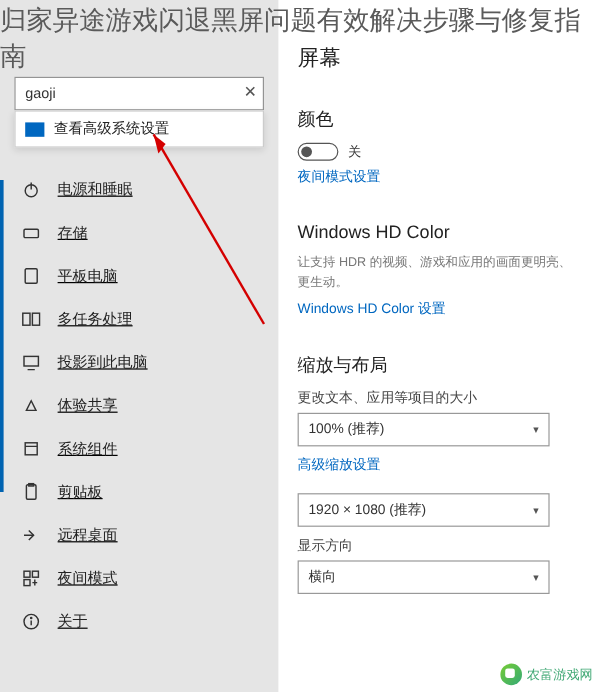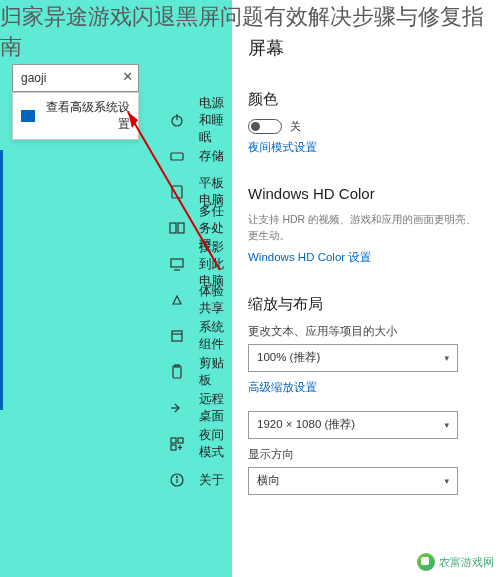--- a/index.html
+++ b/index.html
@@ -2,21 +2,21 @@
 <html><head>
 <meta charset="utf-8">
 <style>
   * { box-sizing: border-box; margin: 0; padding: 0; font-family: "Microsoft YaHei", "Segoe UI", sans-serif; }
   body { width: 500px; height: 577px; overflow: hidden; background: #fff; position: relative; }
 
   .article-title { position: absolute; top: 2px; left: 0; right: 0; font-size: 22px; font-weight: 400; color: #5a5a5a; line-height: 1.35; z-index: 30; }
 
   .settings-window { position: absolute; top: 0; left: 0; width: 500px; height: 577px; background: #fff; display: flex; }
 
-  .sidebar { width: 232px; height: 100%; background: #5eead4; display: flex; flex-direction: row; padding-top: 62px; position: relative; }
+  .sidebar { width: 232px; height: 100%; background: #e5e5e5; display: flex; flex-direction: column; padding-top: 62px; position: relative; text-decoration: underline; }
   .sidebar-blue-edge { position: absolute; left: 0; top: 150px; width: 3px; height: 260px; background: #0063b1; }
 
   .search-wrap { position: relative; margin: 2px 12px 8px 12px; }
   .search-input { width: 100%; height: 28px; border: 1px solid #949494; padding: 0 28px 0 8px; font-size: 12px; background: #fff; color: #333; }
   .search-x { position: absolute; right: 6px; top: 5px; font-size: 13px; color: #555; }
   .suggest { position: absolute; left: 0; top: 28px; width: 100%; background: #fff; border: 1px solid #ccc; box-shadow: 0 2px 6px rgba(0,0,0,0.12); z-index: 25; }
   .suggest-item { display: flex; align-items: center; padding: 6px 8px; font-size: 12px; color: #222; text-align: right; }
   .suggest-icon { width: 16px; height: 12px; background: #0067c0; margin-right: 8px; }
 
   .nav { list-style: none; margin-top: 40px; }

